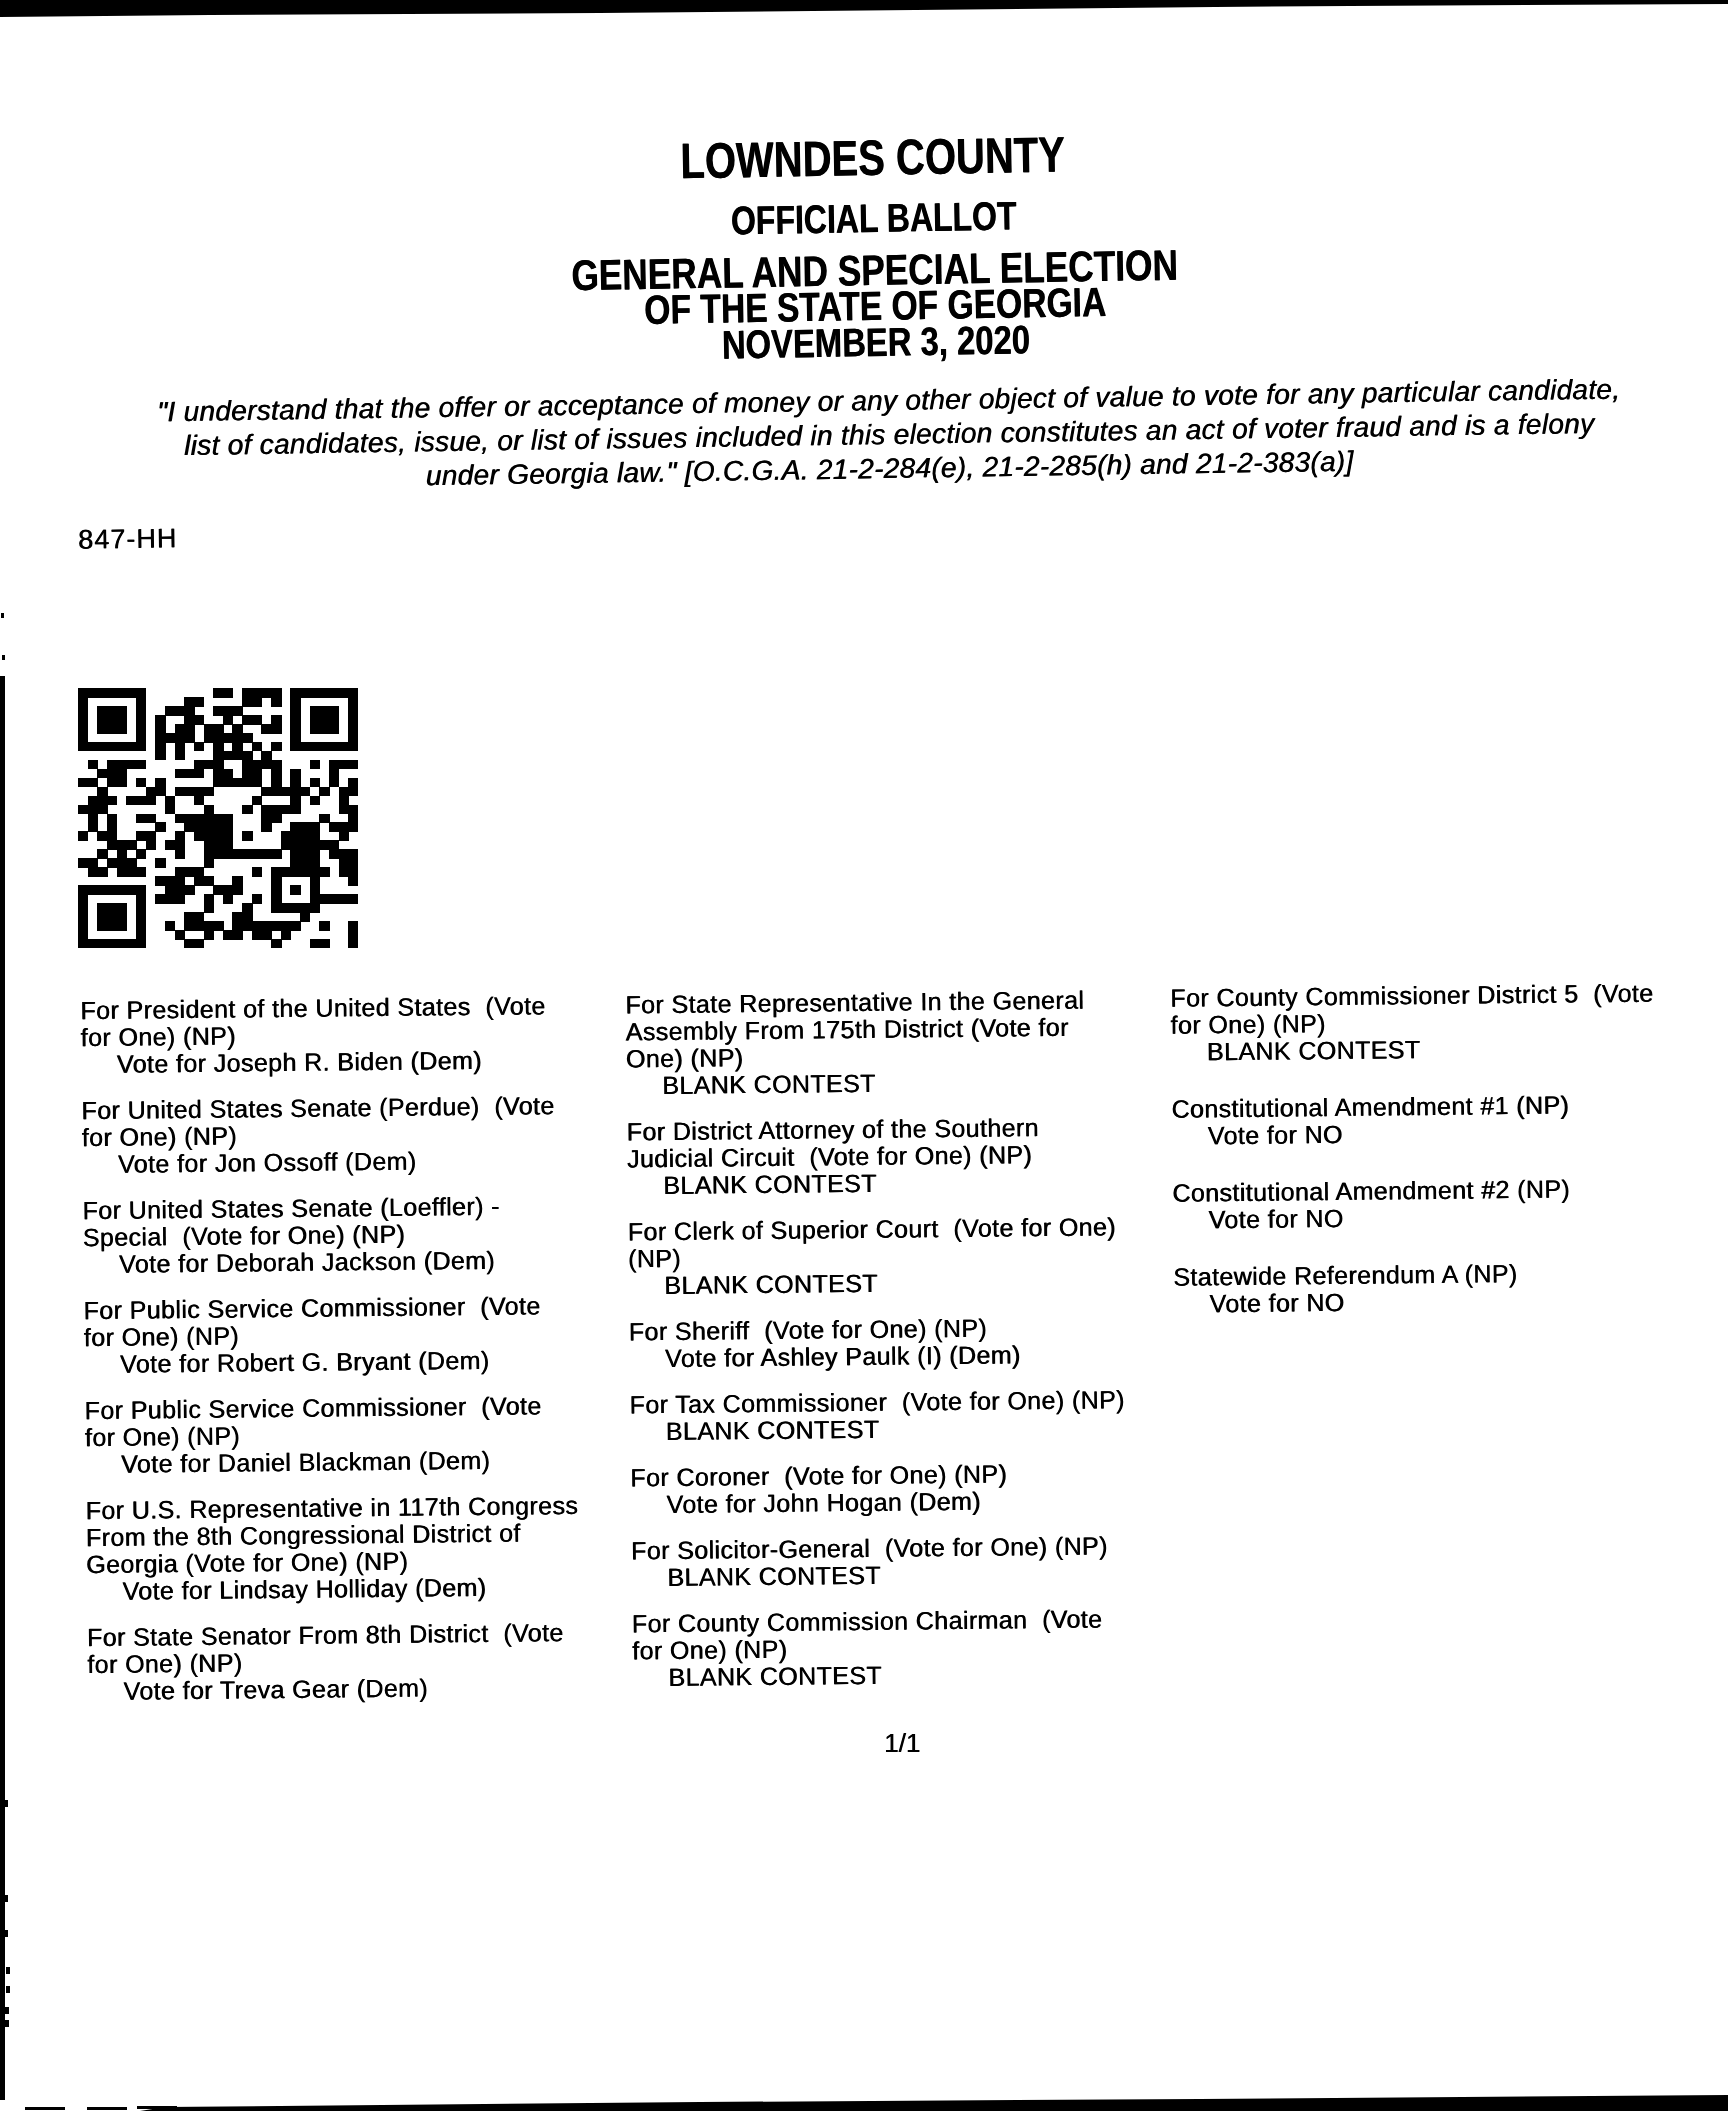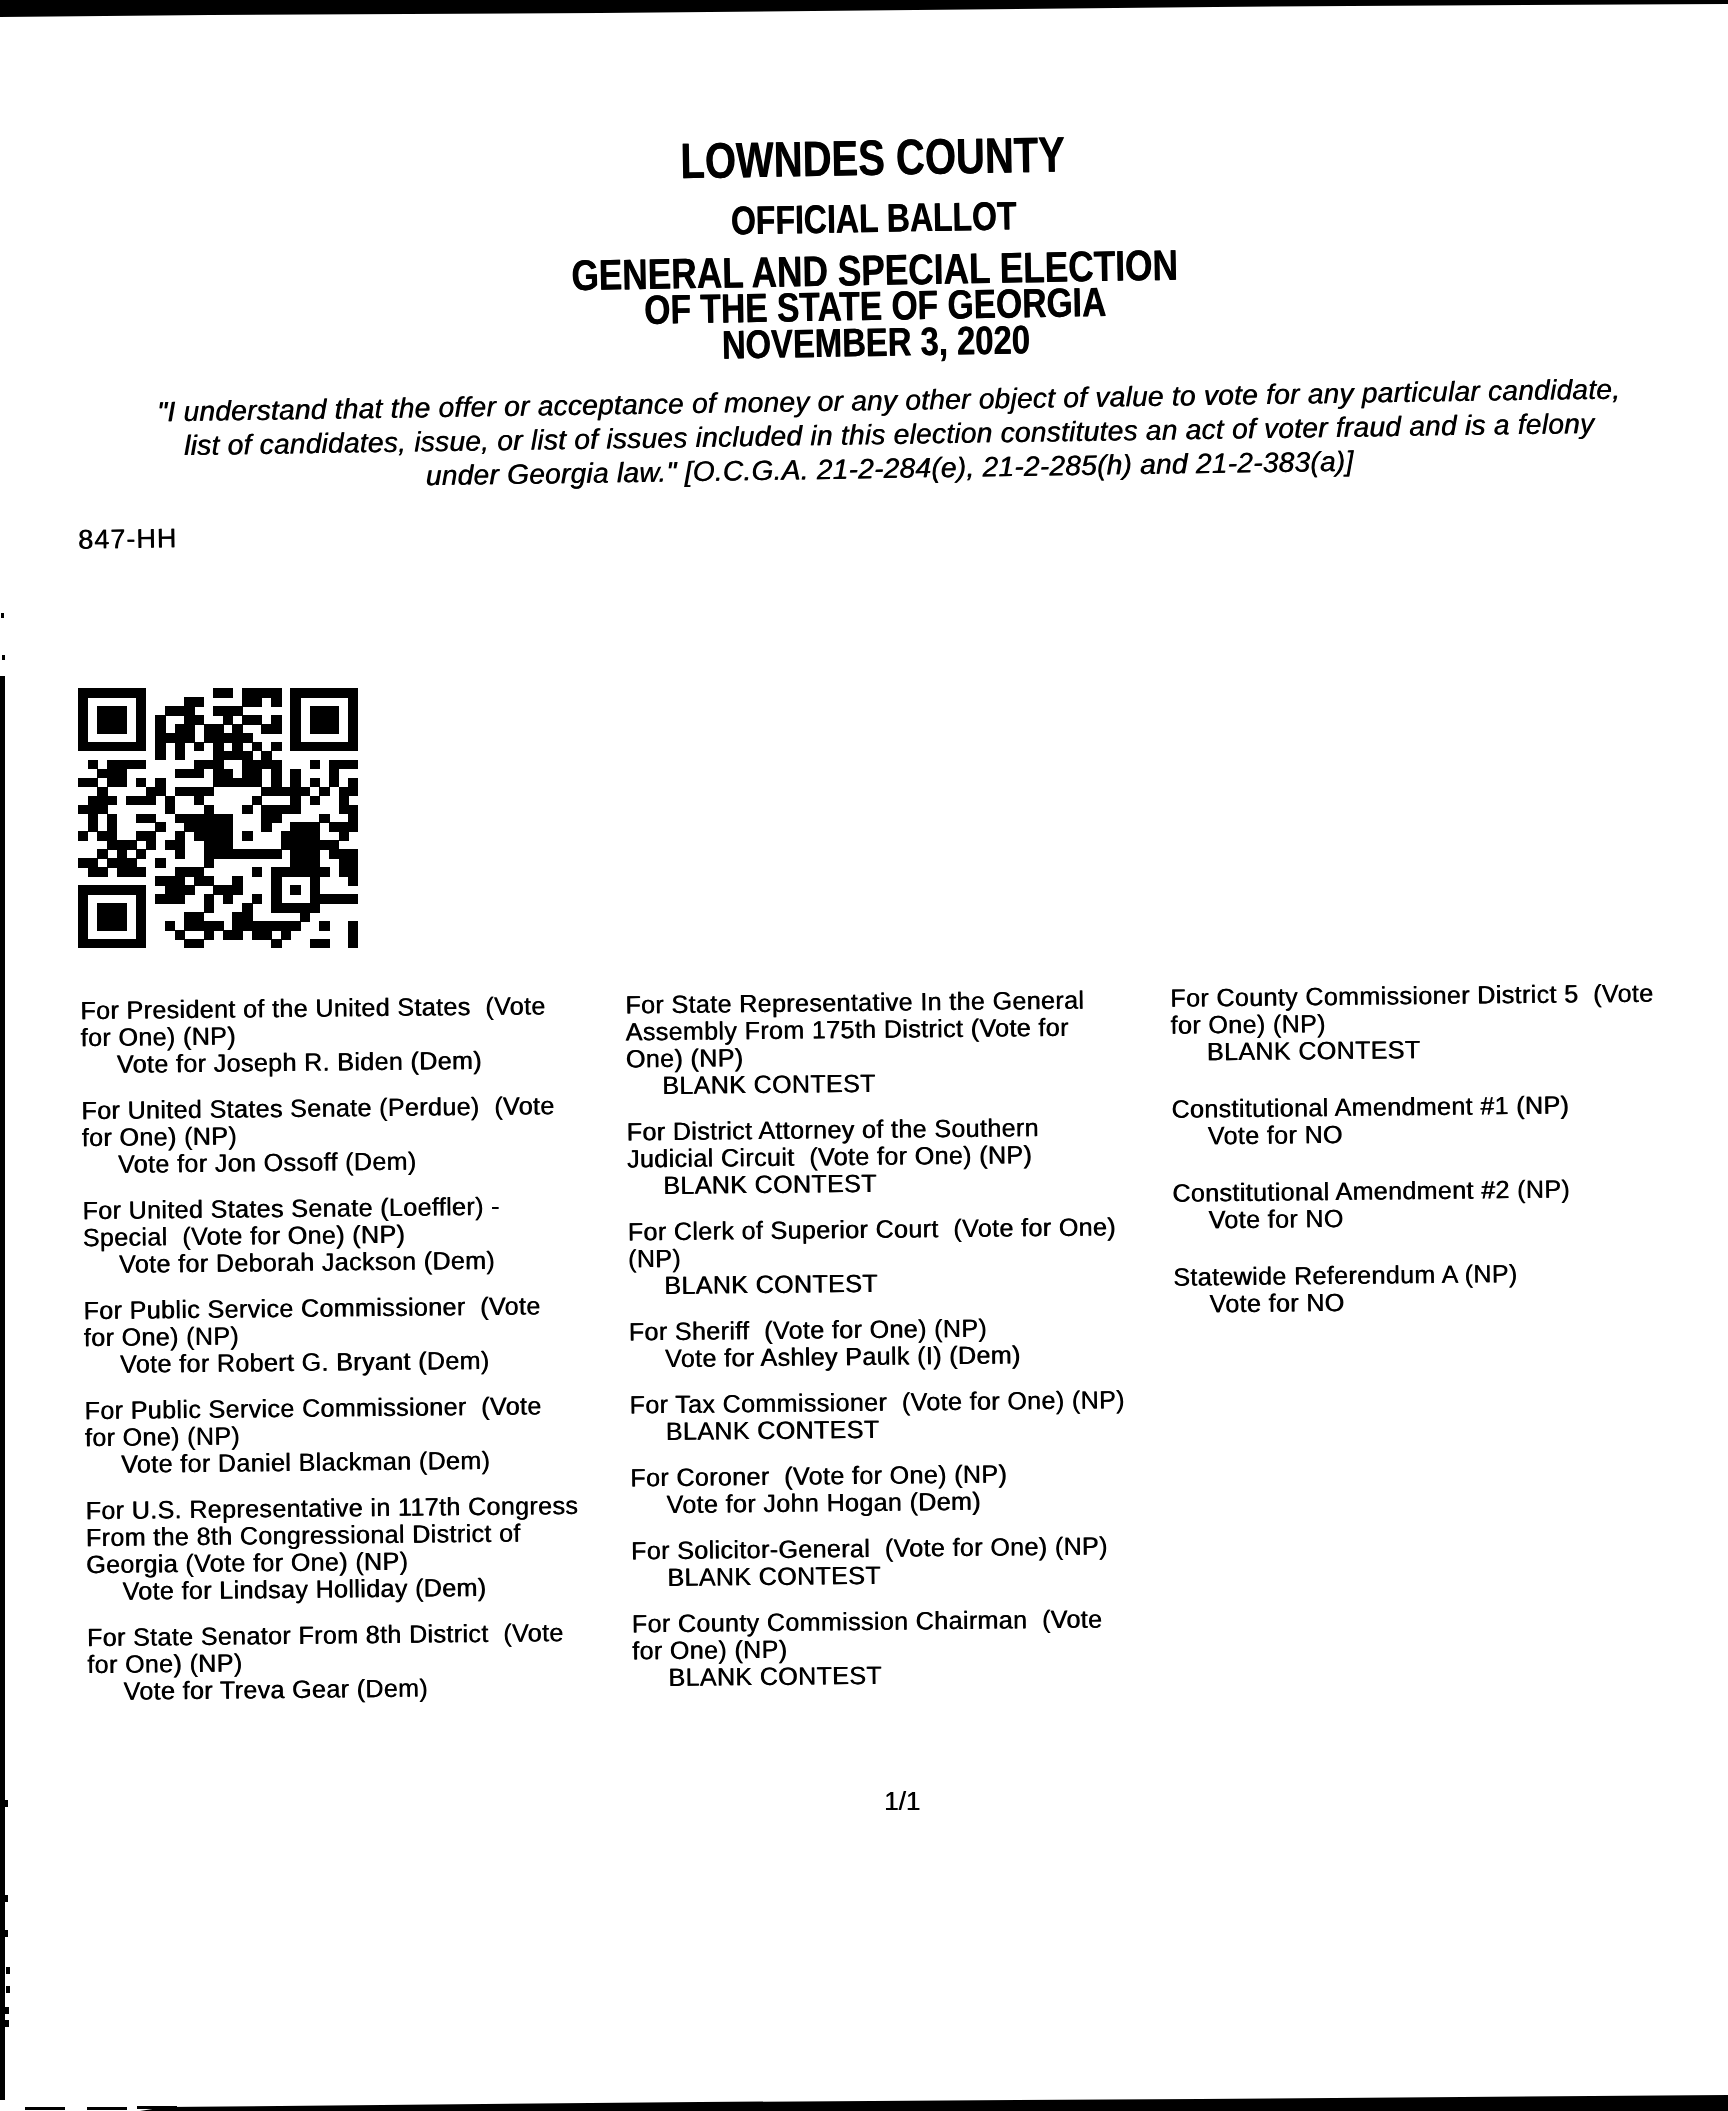--- a/index.html
+++ b/index.html
@@ -71,21 +71,21 @@
   .col{position:absolute;font-size:25px;line-height:27px;letter-spacing:0.4px;}
   .col1{left:80px;top:998px;}
   .col2{left:625px;top:998px;}
   .col3{left:1170px;top:997px;}
   .col1 .contest,.col2 .contest{margin-bottom:19px;}
   .col3 .contest{margin-bottom:30px;}
   .tline{white-space:pre;}
   .rline{white-space:pre;padding-left:36px;}
 
   
-  .page-num{position:absolute;left:884px;top:1786px;font-size:26px;}
+  .page-num{position:absolute;left:884px;top:1728px;font-size:26px;}
 </style>
 </head>
 <body>
 
 <div class="page">
 
   <div class="scan-top"></div>
   <div class="scan-bottom"></div>
   <div class="scan-bottom-dashes"></div>
   <div class="scan-left-line"></div>

